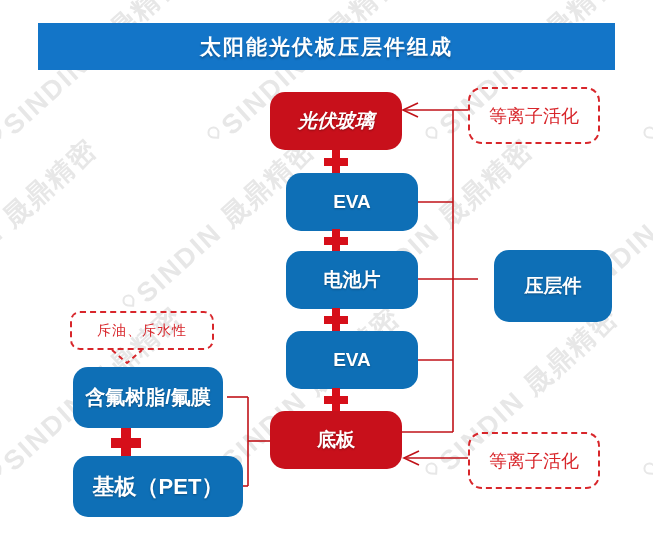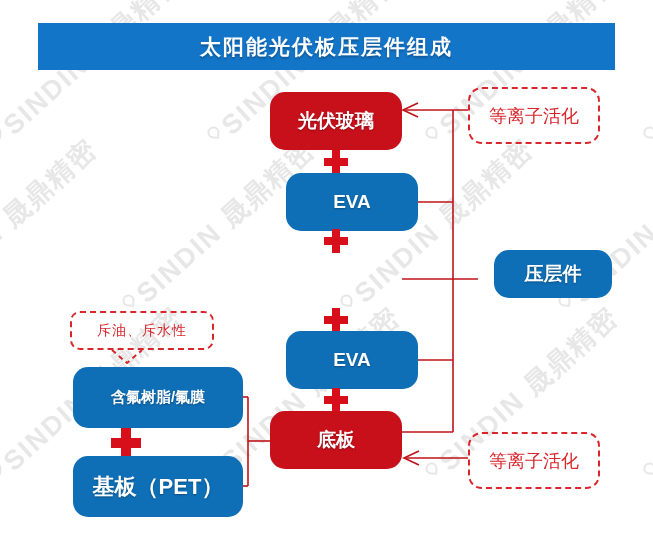--- a/index.html
+++ b/index.html
@@ -35,23 +35,23 @@
   }
   
   .box{
     position:absolute;z-index:2;border-radius:15px;
     display:flex;align-items:center;justify-content:center;
     color:#fff;font-weight:bold;text-shadow:0 1px 2px rgba(0,0,0,.3);
   }
   .box.blue{background:var(--blue);margin-left:16px;}
   .box.red{background:var(--red);}
   .stack{left:270px;width:132px;height:58px;font-size:19px;}
-  .pos-s0{top:92px;} .pos-s1{top:173px;} .pos-s2{top:251px;} .pos-s3{top:331px;} .pos-s4{top:411px;align-items:center;}
-  .laminate{left:478px;top:250px;width:118px;height:48px;font-size:19px;}
-  .fluoro{left:57px;top:367px;width:170px;height:61px;font-size:15px;}
+  .pos-s0{top:92px;font-style:italic;} .pos-s1{top:173px;} .pos-s2{top:251px;} .pos-s3{top:331px;} .pos-s4{top:411px;align-items:center;}
+  .laminate{left:478px;top:250px;width:118px;height:72px;font-size:19px;}
+  .fluoro{left:57px;top:367px;width:150px;height:61px;font-size:20px;}
   .substrate{left:57px;top:456px;width:170px;height:61px;font-size:22px;}
   
   .callout{
     position:absolute;z-index:2;border:2px dashed var(--dash-red);border-radius:14px;
     color:var(--dash-red);font-weight:normal;background:transparent;
     display:flex;align-items:center;justify-content:center;
   }
   .plasma-top{left:468px;top:87px;width:128px;height:53px;font-size:18px;}
   .plasma-bottom{left:468px;top:432px;width:128px;height:53px;font-size:18px;}
   .note{left:70px;top:311px;width:140px;height:35px;font-size:14px;border-radius:10px;letter-spacing:1px;text-align:right;}
@@ -117,20 +117,23 @@
   </div>
 
   <div class="box red stack pos-s0">
     <span>光伏玻璃</span>
   </div>
   <div class="plus pos-p0"></div>
   <div class="box blue stack pos-s1">
     <span>EVA</span>
   </div>
   <div class="plus pos-p1"></div>
+  <div class="box blue stack pos-s2">
+    <span>电池片</span>
+  </div>
   <div class="plus pos-p2"></div>
   <div class="box blue stack pos-s3">
     <span>EVA</span>
   </div>
   <div class="plus pos-p3"></div>
   <div class="box red stack pos-s4">
     <span>底板</span>
   </div>
 
   <div class="callout plasma-top">

